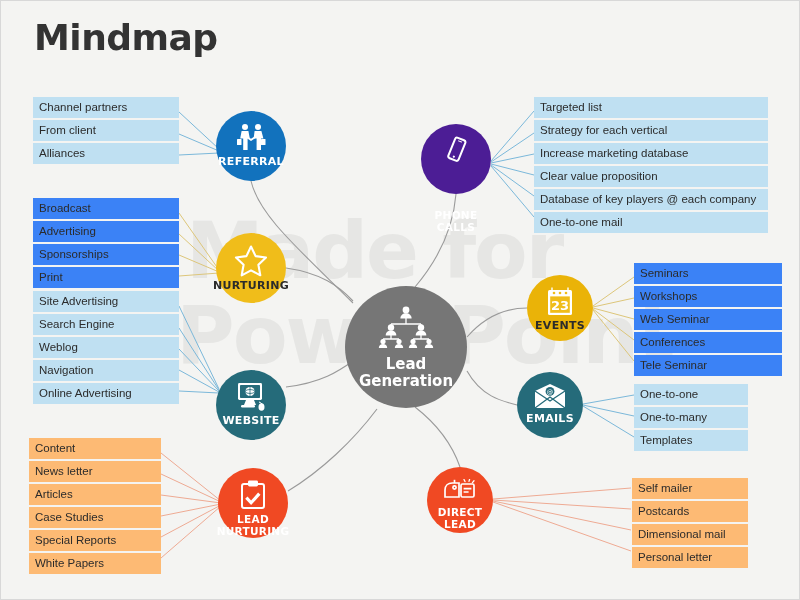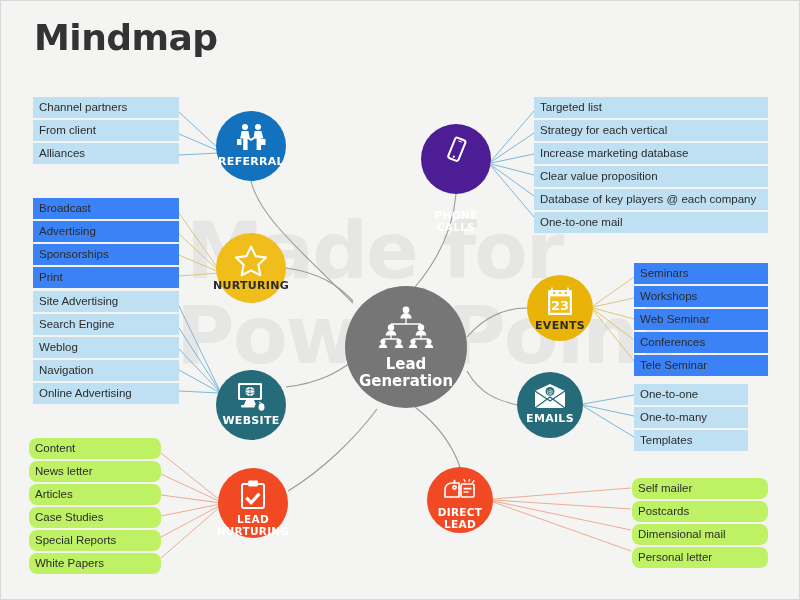--- a/index.html
+++ b/index.html
@@ -53,21 +53,21 @@
     margin-bottom:2px;
     padding:0 6px;
     font-size:11.5px;
     color:#2b2b2b;
     font-family:"Liberation Sans", sans-serif;
     white-space:nowrap;
     overflow:hidden;
   }
   .blue{background:#bfe0f2;}
   .cream{background:#3b82f6;}
-  .pink{background:#bef264;border-radius:8px;}
+  .pink{background:#fdba74;}
 
   
   .node{
     position:absolute;
     border-radius:50%;
     display:flex;
     flex-direction:column;
     align-items:center;
     justify-content:flex-start;
     z-index:5;
@@ -232,35 +232,35 @@
 
   <div class="grp" id="grp-phone" style="left:533px;top:96px;width:234px;">
     <div class="box blue">Targeted list</div>
     <div class="box blue">Strategy for each vertical</div>
     <div class="box blue">Increase marketing database</div>
     <div class="box blue">Clear value proposition</div>
     <div class="box blue">Database of key players @ each company</div>
     <div class="box blue">One-to-one mail</div>
   </div>
 
-  <div class="grp" id="grp-events" style="left:633px;top:262px;width:134px;">
+  <div class="grp" id="grp-events" style="left:633px;top:262px;width:148px;">
     <div class="box cream">Seminars</div>
     <div class="box cream">Workshops</div>
     <div class="box cream">Web Seminar</div>
     <div class="box cream">Conferences</div>
     <div class="box cream">Tele Seminar</div>
   </div>
 
   <div class="grp" id="grp-emails" style="left:633px;top:383px;width:114px;">
     <div class="box blue">One-to-one</div>
     <div class="box blue">One-to-many</div>
     <div class="box blue">Templates</div>
   </div>
 
-  <div class="grp" id="grp-direct" style="left:631px;top:477px;width:136px;">
+  <div class="grp" id="grp-direct" style="left:631px;top:477px;width:116px;">
     <div class="box pink">Self mailer</div>
     <div class="box pink">Postcards</div>
     <div class="box pink">Dimensional mail</div>
     <div class="box pink">Personal letter</div>
   </div>
 
   <div class="node" id="node-hub">
     <div class="ico">
       <svg width="58" height="44" viewBox="0 0 58 44">
         <g fill="none" stroke="#ffffff" stroke-width="1.3">

